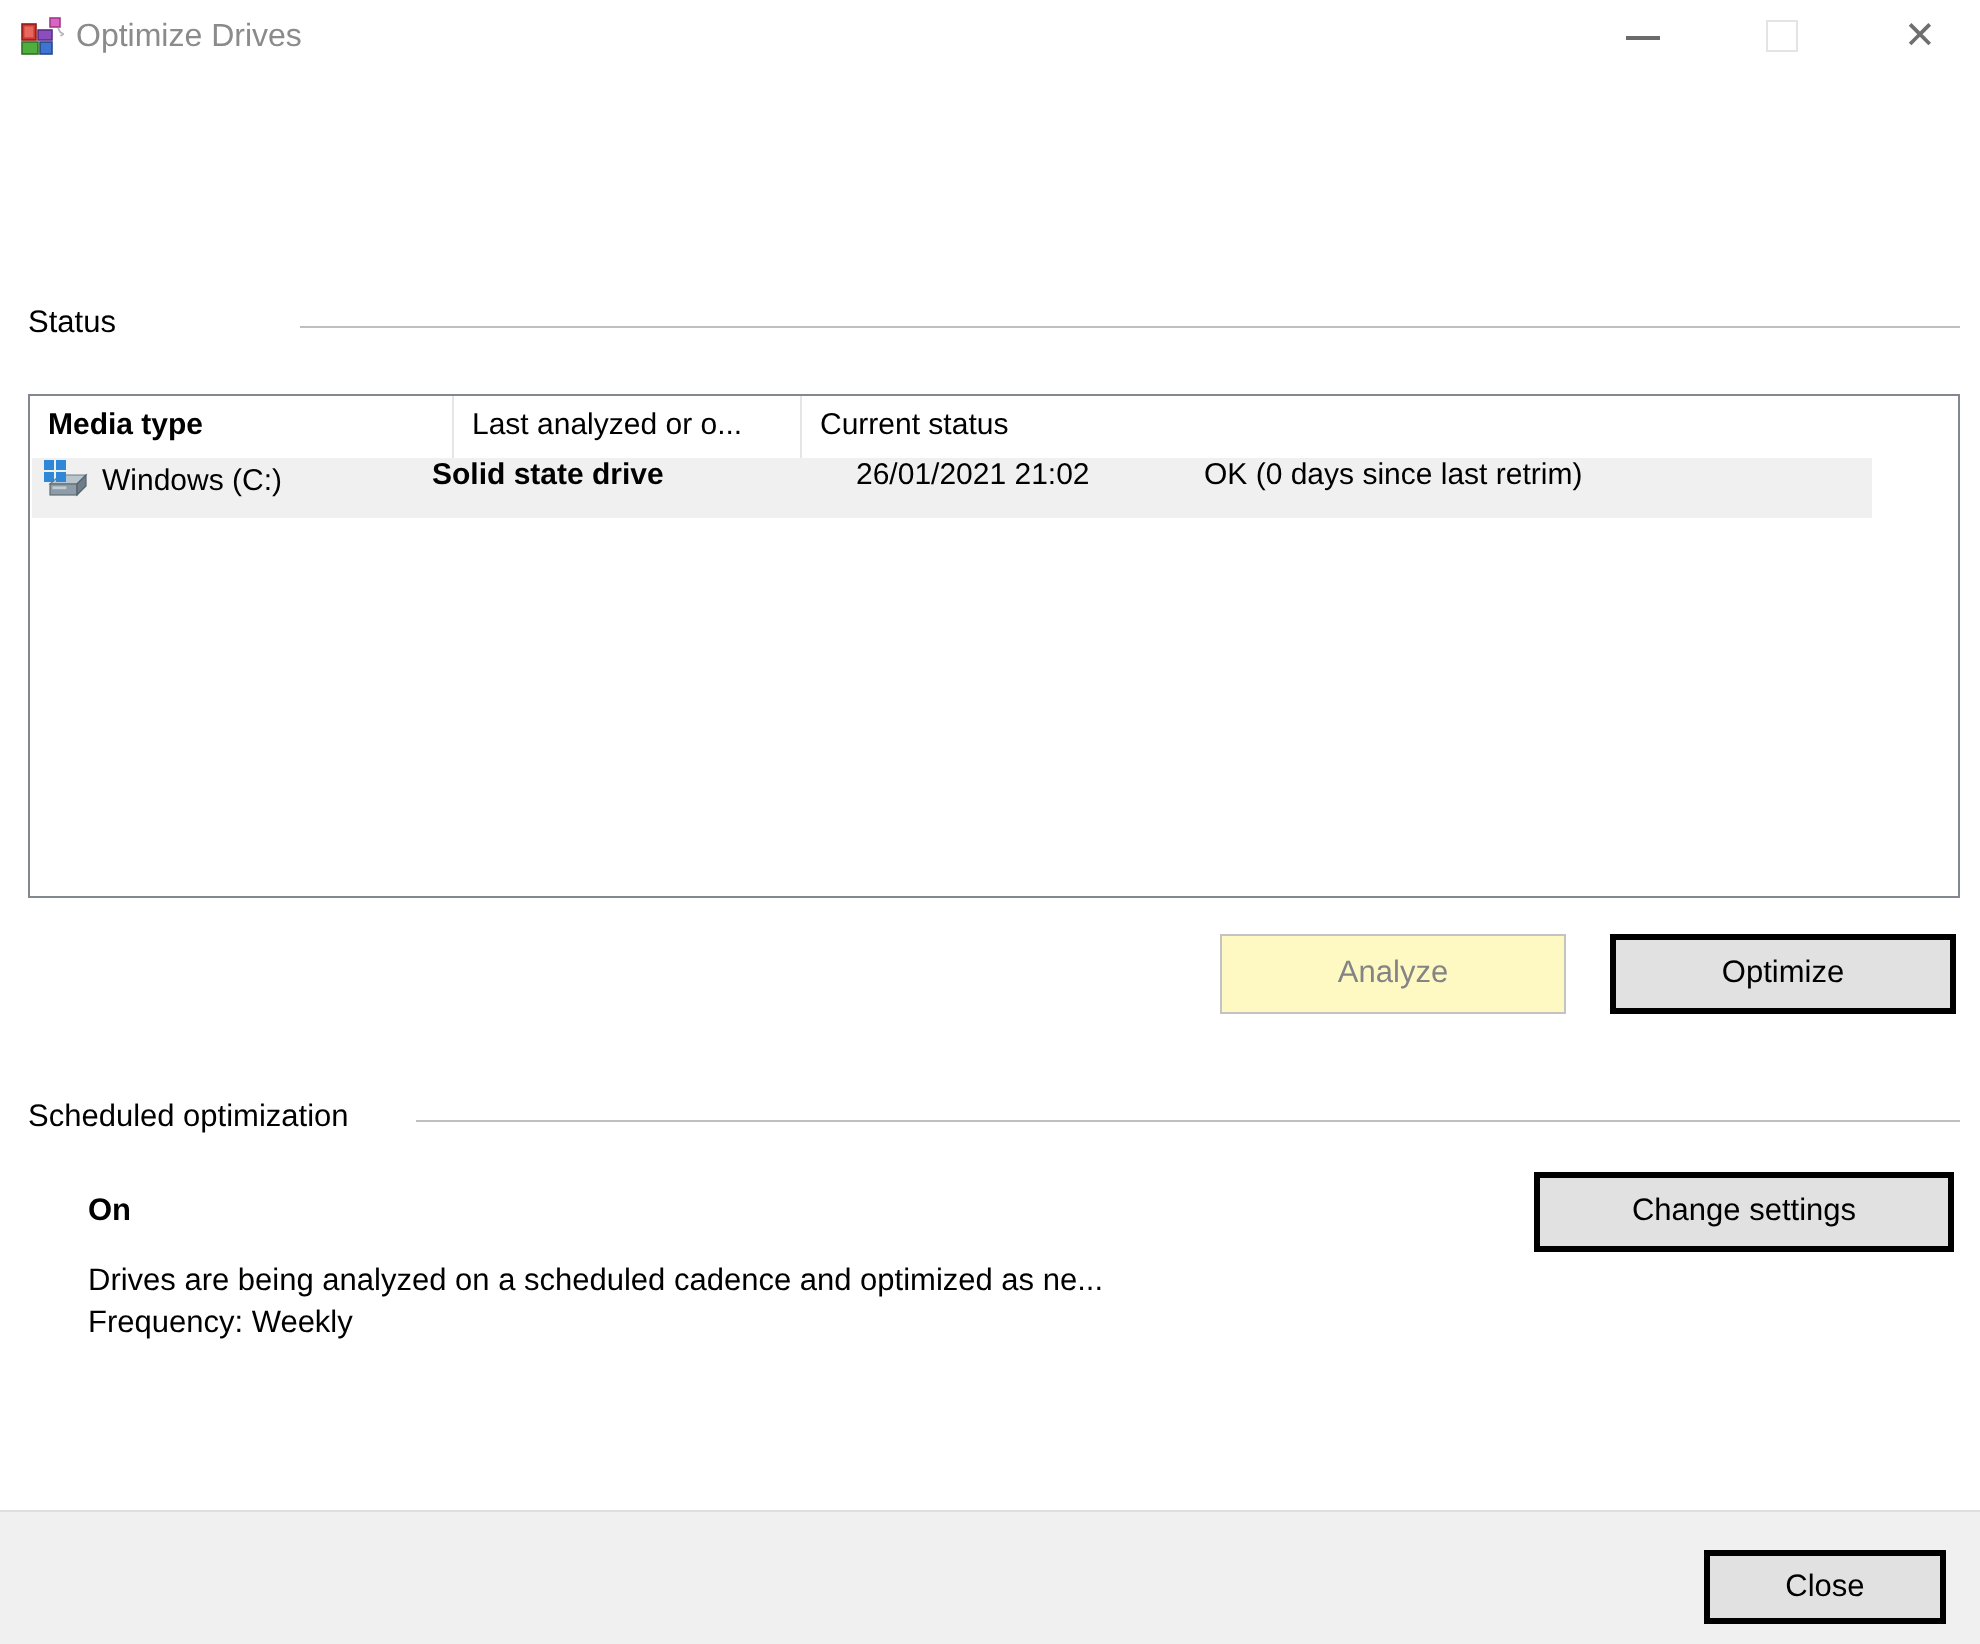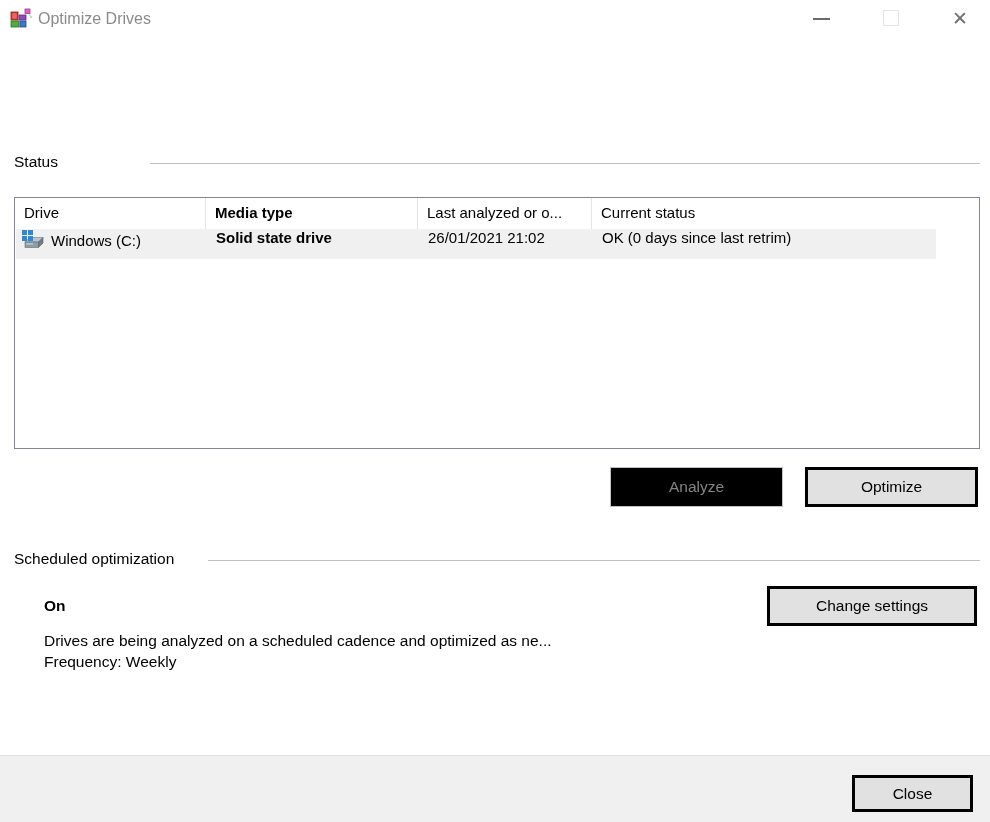--- a/index.html
+++ b/index.html
@@ -55,21 +55,21 @@
   .td { padding-left:9px; white-space:nowrap; overflow:hidden; }
   .td-drive { display:flex; align-items:center; gap:6px; padding-left:5px; }
   .drive-icon { width:24px; height:22px; flex:0 0 auto; }
 
   
   .btn {
     position:absolute; display:flex; align-items:center; justify-content:center;
     font-family:"Liberation Sans", sans-serif; font-size:15.5px; cursor:default;
   }
   .btn-enabled { background:#e1e1e1; border:3px solid #000000; color:#000; }
-  .btn-disabled { background:#000000; border:1px solid #c3c3c3; color:#848484; }
+  .btn-disabled { background:#fef9c3; border:1px solid #c3c3c3; color:#848484; }
   .btn-analyze { left:610px; top:467px; width:173px; height:40px; }
   .btn-optimize { left:805px; top:467px; width:173px; height:40px; }
   .btn-change { left:767px; top:586px; width:210px; height:40px; }
   .btn-close { left:852px; top:775px; width:121px; height:37px; }
 
   
   .sched-state { left:44px; top:597px; font-size:15.5px; font-weight:bold; color:#000; }
   .sched-desc { left:44px; top:632px; font-size:15.5px; color:#000; }
   .sched-freq { left:44px; top:653px; font-size:15.5px; color:#000; }
 
@@ -105,21 +105,20 @@
 </div>
 
 <div class="abs desc">
 </div>
 
 <div class="abs group-label" style="left:14px; top:153px;">Status</div>
 <div class="abs group-line" style="left:150px; top:163px; width:830px;"></div>
 
 <div class="abs table-panel">
   <div class="thead">
-    <div class="th col0">Drive</div>
     <div class="th col1">Media type</div>
     <div class="th col2">Last analyzed or o...</div>
     <div class="th col3">Current status</div>
   </div>
   <div class="trow">
     <div class="td td-drive col0">
       <svg class="drive-icon" viewBox="0 0 24 22">
         <polygon points="4,13 9,8.5 22,8.5 17.5,13" fill="#b9c6ce" stroke="#6f7d87" stroke-width="0.6"></polygon>
         <rect x="4" y="13" width="13.5" height="5.5" fill="#8d9ca6" stroke="#5f6d77" stroke-width="0.6"></rect>
         <polygon points="17.5,13 22,8.5 22,14 17.5,18.5" fill="#6e7d88" stroke="#55626c" stroke-width="0.6"></polygon>

